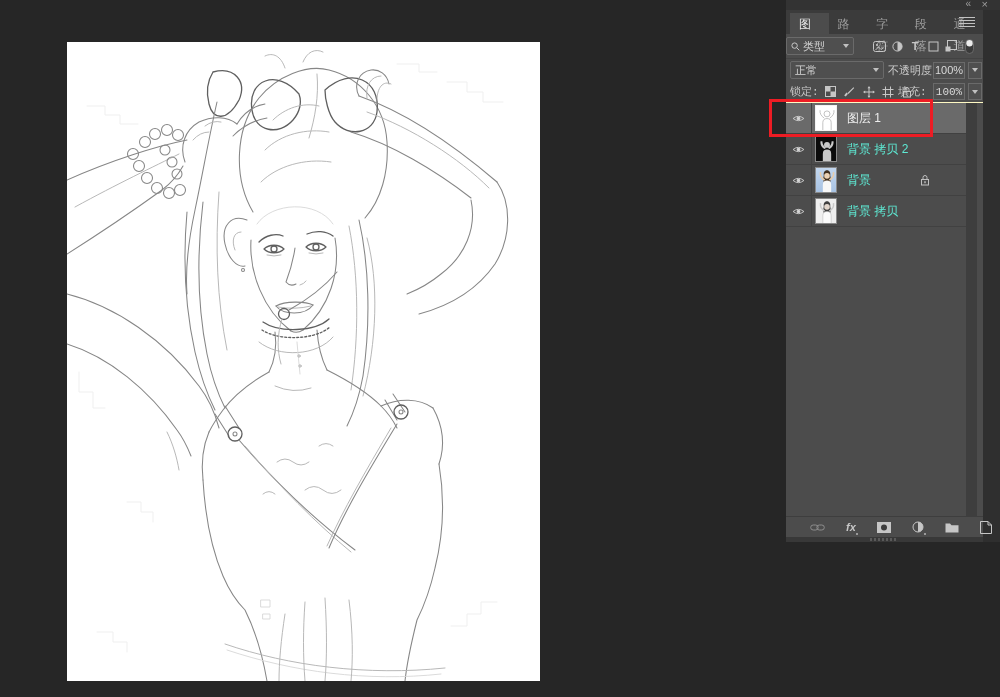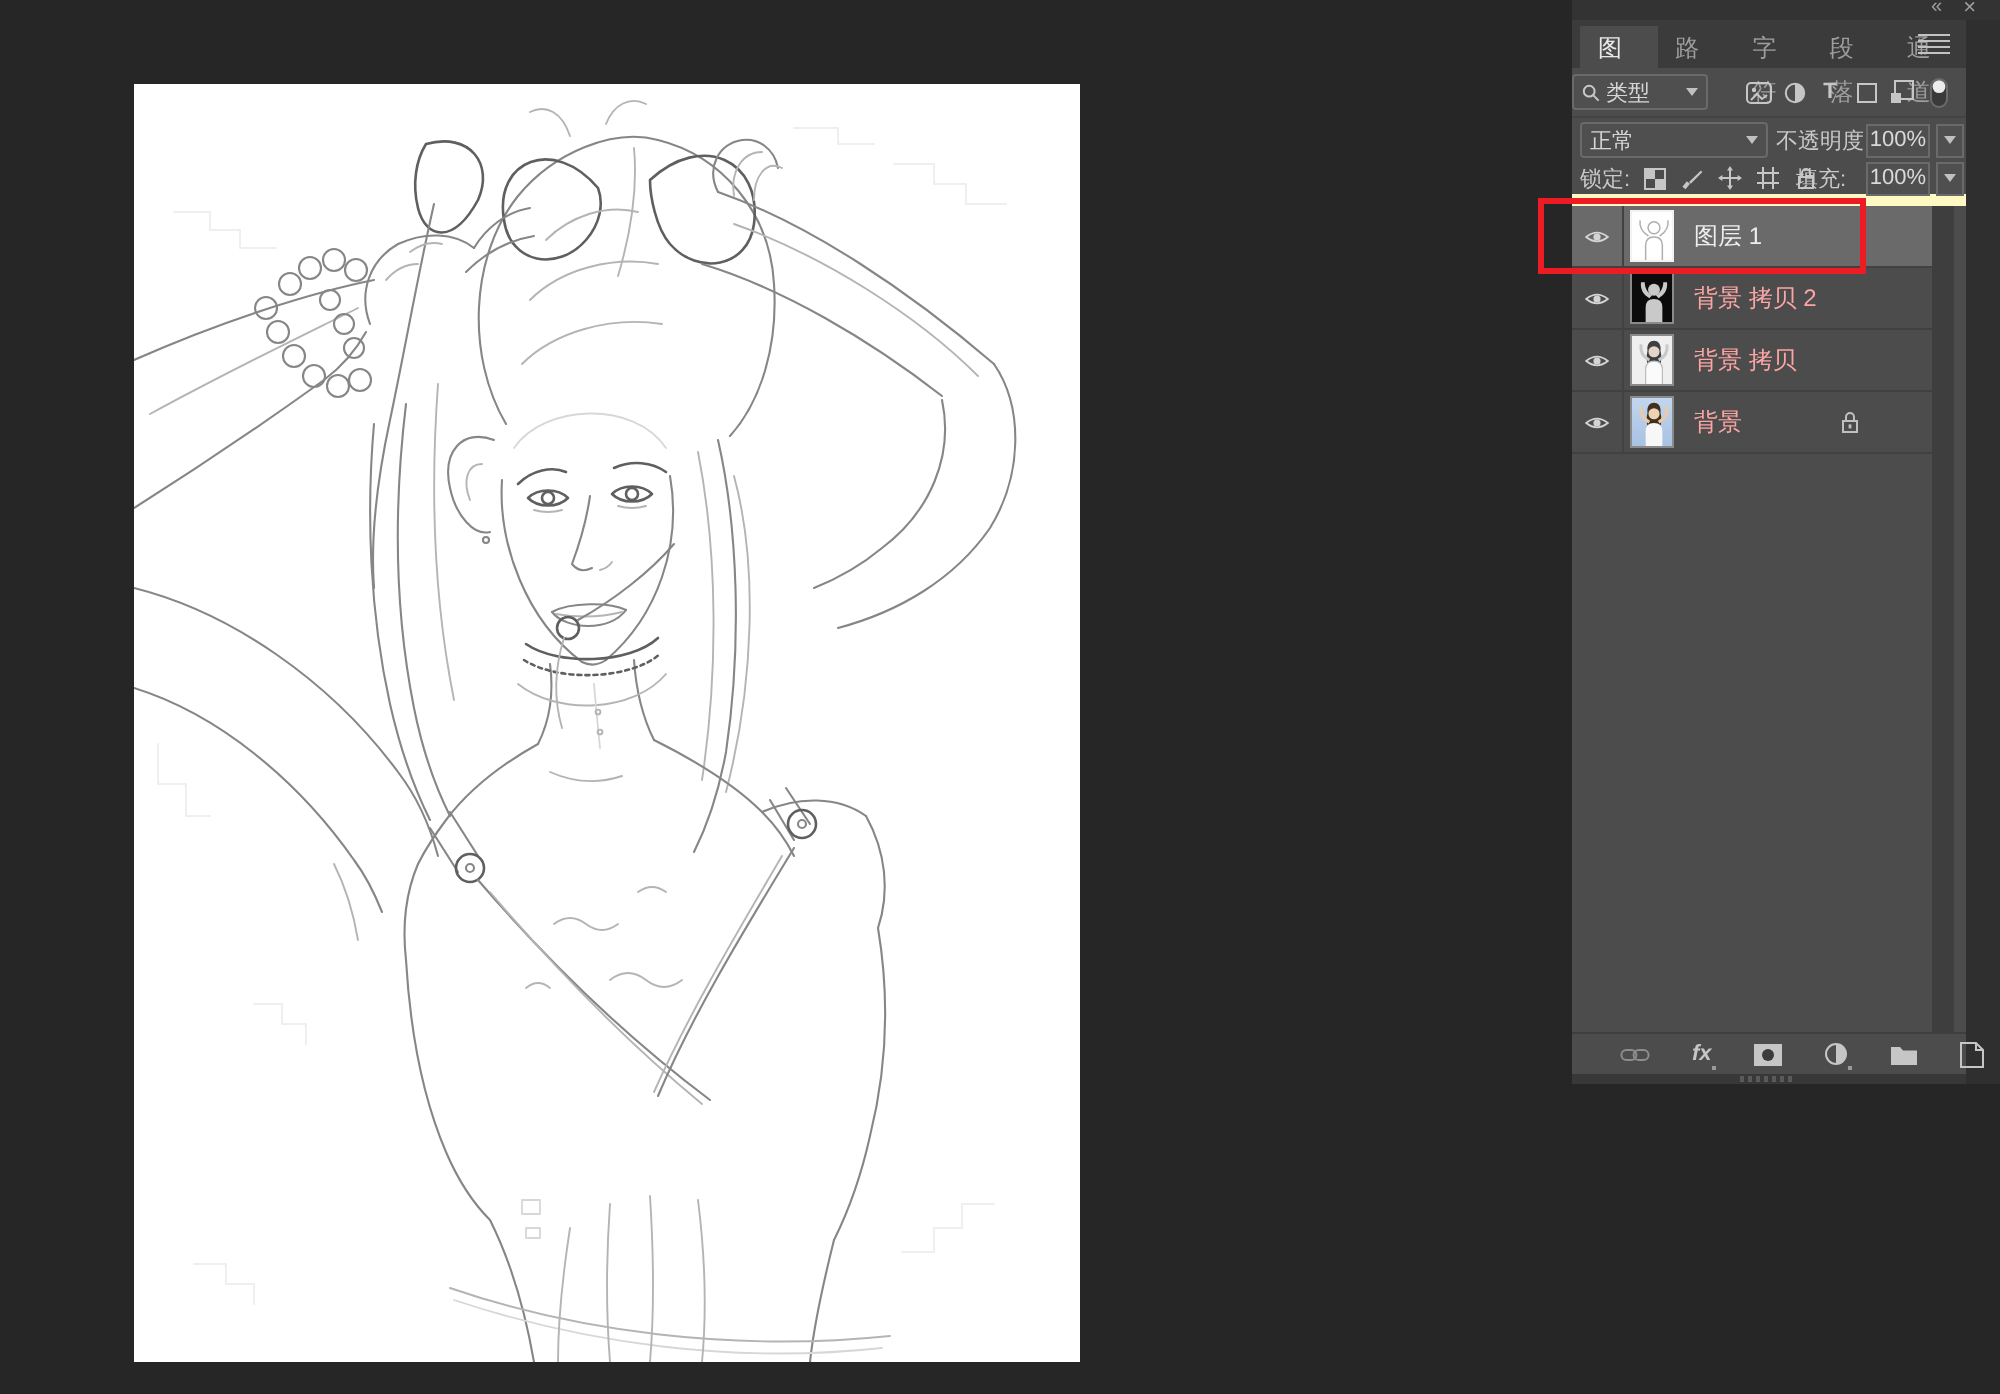--- a/index.html
+++ b/index.html
@@ -29,21 +29,21 @@
 
   .tabbar { position:relative; height:24px; background:#3b3b3b; display:flex; align-items:flex-end; padding-left:4px; }
   .tab { height:21px; padding:0 9px; font-size:12px; line-height:22px; color:#9e9e9e; }
   .tab.active { background:#4c4c4c; color:#e8e8e8; }
   .panel-menu { position:absolute; right:8px; top:5px; width:16px; height:14px; display:flex; flex-direction:column; justify-content:center; gap:2px; }
   .panel-menu i { display:block; height:1px; background:#c2c2c2; }
 
   .hdr-row { position:relative; display:flex; align-items:center; }
   .filter-row { height:25px; padding:0 0; border-bottom:1px solid #434343; }
   .blend-row  { height:22px; padding:0 4px; }
-  .lock-row   { height:22px; padding:0 4px; border-bottom:6px solid #fef9c3; }
+  .lock-row   { height:22px; padding:0 4px; border-bottom:1px solid #fef9c3;font-family:Liberation Mono, monospace; }
 
   .dropdown { display:flex; align-items:center; background:#4f4f4f; border:1px solid #6a6a6a; border-radius:2px; height:18px; padding:0 4px; color:#d6d6d6; font-size:11px; }
   .kind-dd { width:68px; gap:3px; }
   .blend-dd { width:94px; }
   .dd-label { flex:1; white-space:nowrap; overflow:hidden; }
   .chev { width:0; height:0; border-left:3.5px solid transparent; border-right:3.5px solid transparent; border-top:4px solid #c0c0c0; margin-left:2px; }
 
   .lbl { font-size:11px; color:#c9c9c9; white-space:nowrap; }
   .valbox { position:absolute; left:147px; width:32px; height:17px; border:1px solid #6a6a6a; background:#4f4f4f; color:#d9d9d9; font-size:11px; display:flex; align-items:center; justify-content:center; }
   .chevbox { position:absolute; left:182px; width:14px; height:17px; border:1px solid #6a6a6a; background:#4f4f4f; display:flex; align-items:center; justify-content:center; }
@@ -54,21 +54,21 @@
   .lock-icons { display:flex; gap:5px; margin-left:5px; }
 
   
   .layer-list { position:relative; height:413px; }
   .scroll-track { position:absolute; left:180px; top:0; width:11px; height:413px; background:#3e3e3e; }
   .layer-row { position:relative; width:180px; height:31px; display:flex; align-items:center; border-bottom:1px solid #414141; background:#4c4c4c; }
   .layer-row.selected { background:#6a6a6a; }
   .eye-cell { width:26px; height:100%; display:flex; align-items:center; justify-content:center; border-right:1px solid #424242; }
   .thumb { width:22px; height:26px; margin-left:3px; border:1px solid #8a8a8a; flex:0 0 auto; overflow:hidden; }
   .layer-row.selected .thumb { border-color:#f2f2f2; }
-  .layer-name { margin-left:10px; font-size:12px; color:#fca5a5; white-space:nowrap; }
+  .layer-name { margin-left:10px; font-size:12px; color:#5eead4; white-space:nowrap; }
   .layer-row.selected .layer-name { color:#eeeeee; }
   .row-lock { margin-left:auto; margin-right:36px; display:flex; }
 
   
   .bottom-bar { height:21px; border-top:1px solid #3e3e3e; display:flex; align-items:center; padding-left:24px; gap:21px; }
   .bb-btn { position:relative; width:15px; height:16px; display:flex; align-items:center; justify-content:center; }
   .bb-btn.has-dot::after { content:""; position:absolute; right:-2px; bottom:0; width:2px; height:2px; background:#9a9a9a; }
   .fx-label { font-size:11px; font-style:italic; font-weight:bold; color:#c6c6c6; }
   .grip-strip { height:5px; background:#383838; position:relative; }
   .grip { position:absolute; left:84px; top:1px; width:28px; height:3px; background:repeating-linear-gradient(90deg,#5a5a5a 0 2px,#383838 2px 4px); }
@@ -385,56 +385,56 @@
           <span class="layer-name">背景 拷贝 2</span>
         </div>
 
         <div class="layer-row">
           <div class="eye-cell">
             <svg width="13" height="9" viewBox="0 0 14 10">
                 <path d="M1,5 Q7,0.2 13,5 Q7,9.8 1,5 Z" fill="none" stroke="#d4d4d4"></path>
                 <circle cx="7" cy="5" r="2" fill="#d4d4d4"></circle>
               </svg>
           </div>
+          <div class="thumb" style="background:linear-gradient(#c2d6ee,#a7c2e3);">
+            <svg width="22" height="26" viewBox="0 0 22 28">
+                <path d="M7.5,8 C7,4 9,2.5 11,2.5 C13,2.5 15,4 14.5,8 C15.2,11 15,13.5 14.4,15.5 L7.6,15.5 C7,13.5 6.8,11 7.5,8 Z" fill="#42301f"></path>
+                <circle cx="11" cy="8.5" r="3" fill="#edd2b4"></circle>
+                <path d="M6.5,28 V18 q0,-4.5 4.5,-4.5 q4.5,0 4.5,4.5 V28 Z" fill="#f7f7f7"></path>
+                <path d="M8.5,13 C5.5,11.5 3.5,8.5 4,4.5 M13.5,13 C16.5,11.5 18.5,8.5 18,4.5" fill="none" stroke="#e8cba8" stroke-width="1.7"></path>
+              </svg>
+          </div>
+          <span class="layer-name">背景</span>
+          <span class="row-lock">
+            <svg width="10" height="12" viewBox="0 0 10 12">
+                <rect x="1.5" y="5.5" width="7" height="5.5" fill="none" stroke="#c0c0c0"></rect>
+                <path d="M3,5.5 V3.5 A2,2 0 0 1 7,3.5 V5.5" fill="none" stroke="#c0c0c0"></path>
+                <rect x="4.3" y="7.2" width="1.4" height="2" fill="#c0c0c0"></rect>
+              </svg>
+          </span>
+        </div>
+
+        <div class="layer-row">
+          <div class="eye-cell">
+            <svg width="13" height="9" viewBox="0 0 14 10">
+                <path d="M1,5 Q7,0.2 13,5 Q7,9.8 1,5 Z" fill="none" stroke="#d4d4d4"></path>
+                <circle cx="7" cy="5" r="2" fill="#d4d4d4"></circle>
+              </svg>
+          </div>
           <div class="thumb" style="background:#efefef;">
             <svg width="22" height="26" viewBox="0 0 22 28">
                 <path d="M7.5,8 C7,4 9,2.5 11,2.5 C13,2.5 15,4 14.5,8 C15.2,11 15,13.5 14.4,15.5 L7.6,15.5 C7,13.5 6.8,11 7.5,8 Z" fill="#3f3f3f"></path>
                 <circle cx="11" cy="8.5" r="3" fill="#e2d6cc"></circle>
                 <path d="M6.5,28 V18 q0,-4.5 4.5,-4.5 q4.5,0 4.5,4.5 V28 Z" fill="#fbfbfb" stroke="#b8b8b8" stroke-width="0.6"></path>
                 <path d="M8.5,13 C5.5,11.5 3.5,8.5 4,4.5 M13.5,13 C16.5,11.5 18.5,8.5 18,4.5" fill="none" stroke="#c9c9c9" stroke-width="1.6"></path>
               </svg>
           </div>
           <span class="layer-name">背景 拷贝</span>
         </div>
 
-        <div class="layer-row">
-          <div class="eye-cell">
-            <svg width="13" height="9" viewBox="0 0 14 10">
-                <path d="M1,5 Q7,0.2 13,5 Q7,9.8 1,5 Z" fill="none" stroke="#d4d4d4"></path>
-                <circle cx="7" cy="5" r="2" fill="#d4d4d4"></circle>
-              </svg>
-          </div>
-          <div class="thumb" style="background:linear-gradient(#c2d6ee,#a7c2e3);">
-            <svg width="22" height="26" viewBox="0 0 22 28">
-                <path d="M7.5,8 C7,4 9,2.5 11,2.5 C13,2.5 15,4 14.5,8 C15.2,11 15,13.5 14.4,15.5 L7.6,15.5 C7,13.5 6.8,11 7.5,8 Z" fill="#42301f"></path>
-                <circle cx="11" cy="8.5" r="3" fill="#edd2b4"></circle>
-                <path d="M6.5,28 V18 q0,-4.5 4.5,-4.5 q4.5,0 4.5,4.5 V28 Z" fill="#f7f7f7"></path>
-                <path d="M8.5,13 C5.5,11.5 3.5,8.5 4,4.5 M13.5,13 C16.5,11.5 18.5,8.5 18,4.5" fill="none" stroke="#e8cba8" stroke-width="1.7"></path>
-              </svg>
-          </div>
-          <span class="layer-name">背景</span>
-          <span class="row-lock">
-            <svg width="10" height="12" viewBox="0 0 10 12">
-                <rect x="1.5" y="5.5" width="7" height="5.5" fill="none" stroke="#c0c0c0"></rect>
-                <path d="M3,5.5 V3.5 A2,2 0 0 1 7,3.5 V5.5" fill="none" stroke="#c0c0c0"></path>
-                <rect x="4.3" y="7.2" width="1.4" height="2" fill="#c0c0c0"></rect>
-              </svg>
-          </span>
-        </div>
-
         <div class="scroll-track"></div>
       </div>
 
       <div class="bottom-bar">
         <div class="bb-btn">
           <svg width="15" height="9" viewBox="0 0 15 9">
               <rect x="0.7" y="2" width="7.5" height="5" rx="2.5" fill="none" stroke="#8d8d8d"></rect>
               <rect x="6.8" y="2" width="7.5" height="5" rx="2.5" fill="none" stroke="#8d8d8d"></rect>
             </svg>
         </div>

